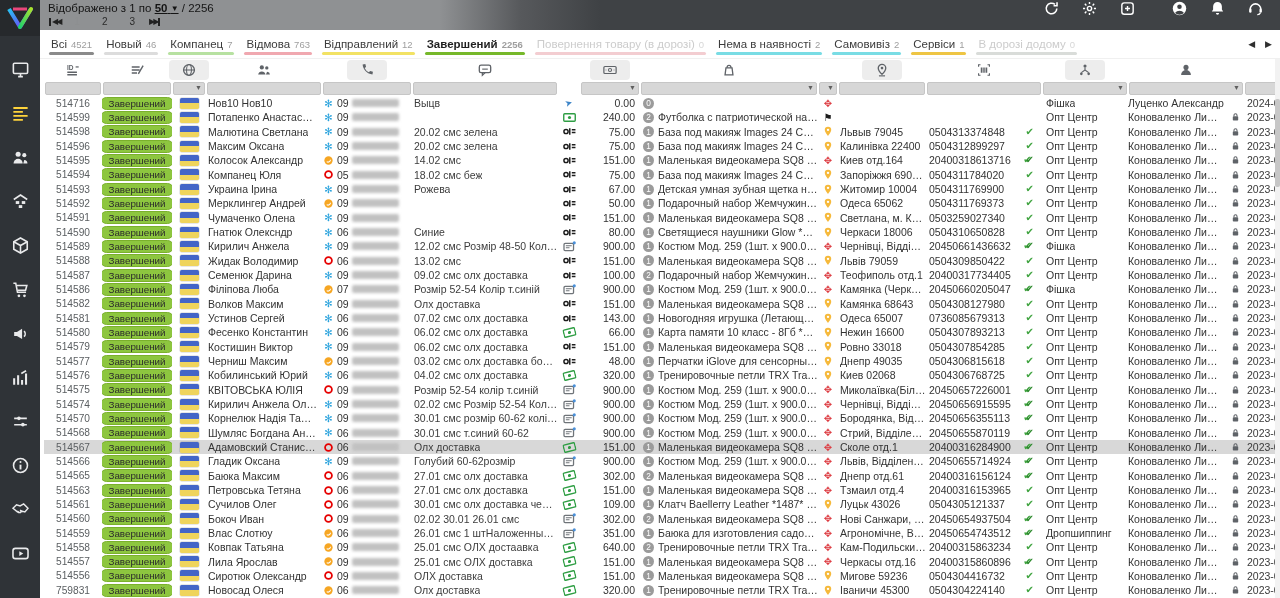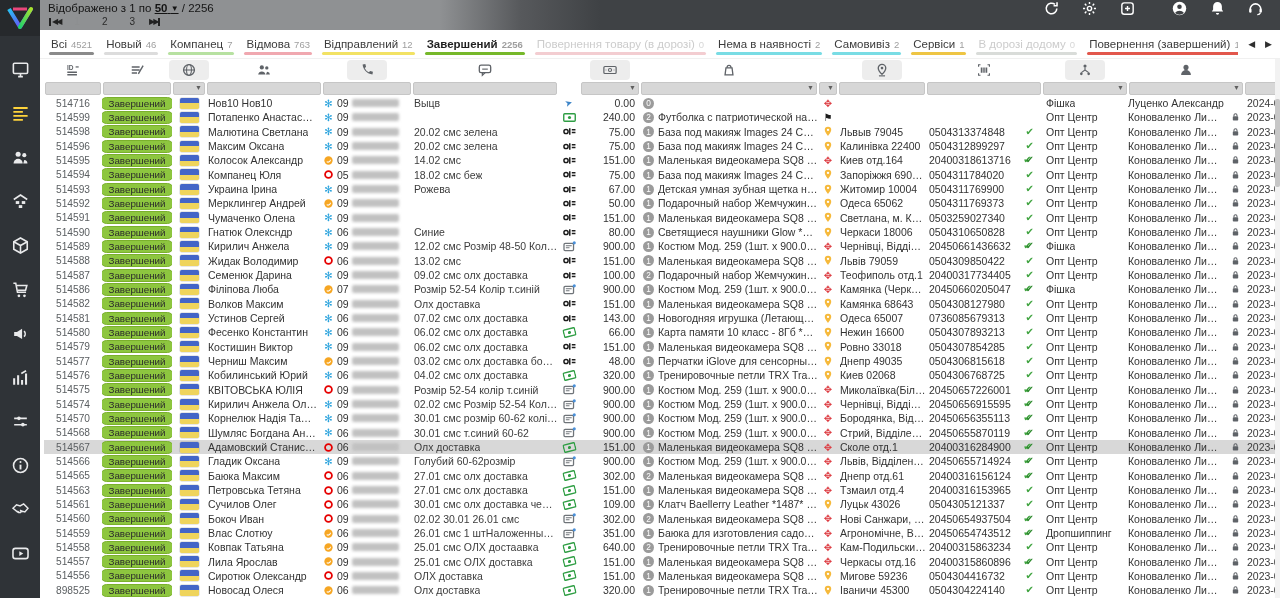--- a/index.html
+++ b/index.html
@@ -322,25 +322,20 @@
           <div class="tab normal">
             <span class="lbl">Сервіси</span>
             <span class="cnt">1</span>
             <span class="ul" style="background:#eec544"></span>
           </div>
           <div class="tab disabled">
             <span class="lbl">В дорозі додому</span>
             <span class="cnt">0</span>
             <span class="ul" style="background:#d9dcd9"></span>
           </div>
-          <div class="tab normal">
-            <span class="lbl">Повернення (завершений)</span>
-            <span class="cnt">125</span>
-            <span class="ul" style="background:#e2574c"></span>
-          </div>
         </div>
       <div class="tab-arrows">
         <span class="tab-arrow">◀</span>
         <span class="tab-arrow">▶</span>
       </div>
     </div>
 
     <div class="table">
       <div class="hrow" id="hrow">
           <div class="hcell" style="width:58px">
@@ -2645,21 +2640,21 @@
               <span class="lock">
                 <svg viewBox="0 0 12 12">
                   <rect x="2.4" y="5" width="7.2" height="5.6" rx="1" fill="currentColor"></rect>
                   <path d="M4 5V3.6a2 2 0 0 1 4 0V5" fill="none" stroke="currentColor" stroke-width="1.4"></path>
                 </svg>
               </span>
             </div>
             <div class="cell c-date" style="width:36px">2023-02</div>
           </div>
           <div class="row">
-            <div class="cell c-id" style="width:58px">898525</div>
+            <div class="cell c-id" style="width:58px">759831</div>
             <div class="cell c-status" style="width:70px">
               <span class="pill">Завершений</span>
             </div>
             <div class="cell c-flag" style="width:34px">
               <span class="uaflag"></span>
             </div>
             <div class="cell c-client" style="width:116px">
               <span class="ell">Новосад Олеся</span>
             </div>
             <div class="cell c-phone" style="width:90px">

